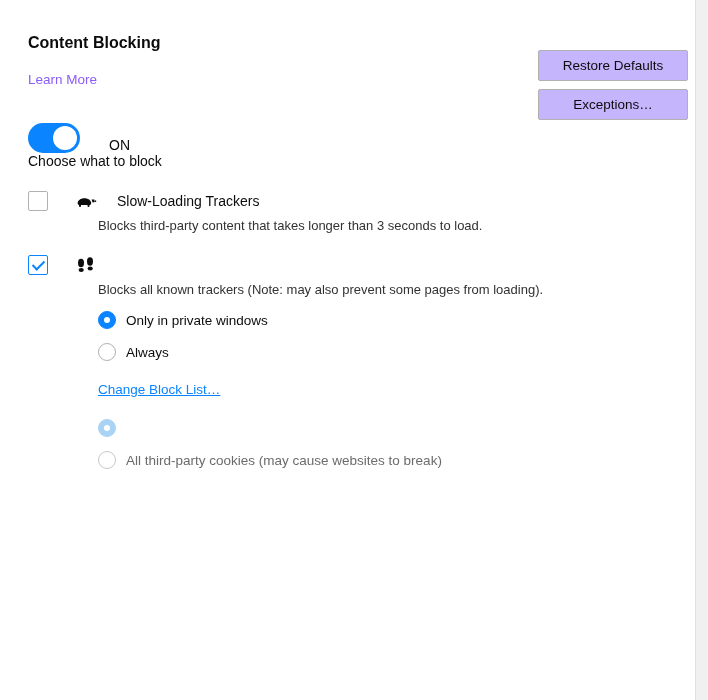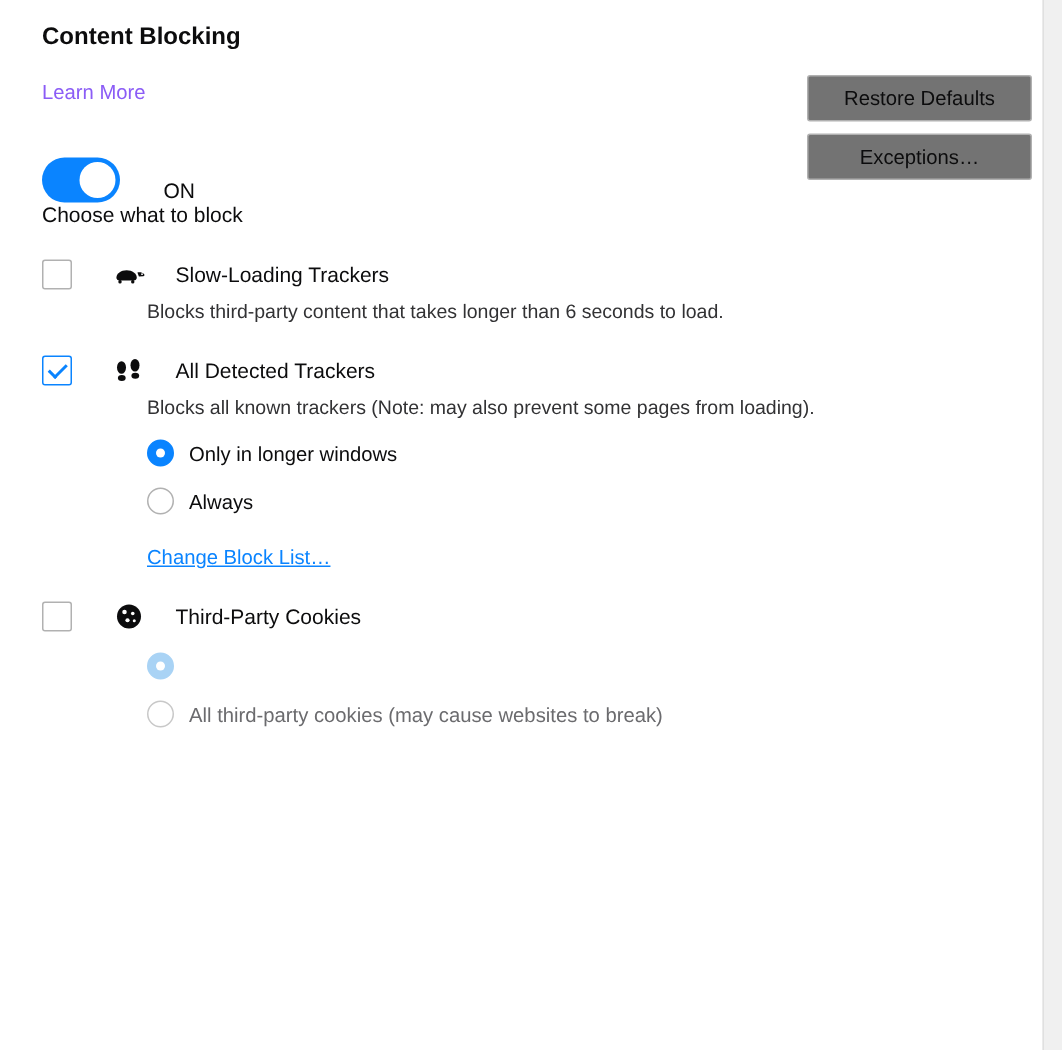--- a/index.html
+++ b/index.html
@@ -30,21 +30,21 @@
     right: 0;
     top: 0;
     width: 12px;
     height: 700px;
     background: #f0f0f0;
     border-left: 1px solid #e0e0e0;
   }
   .content {
     position: absolute;
     left: 28px;
-    top: 0;
+    top: 18px;
     width: 660px;
   }
   h2.section-title {
     font-size: 16px;
     font-weight: bold;
     margin: 16px 0 12px 0;
     color: #0c0c0d;
   }
   .desc {
     width: 500px;
@@ -67,21 +67,21 @@
     right: 20px;
     top: 50px;
     width: 150px;
   }
   .btn {
     display: block;
     width: 100%;
     box-sizing: border-box;
     padding: 7px 8px;
     margin-bottom: 8px;
-    background: #737373;
+    background: #c4b5fd;
     border: 1px solid #b1b1b1;
     border-radius: 2px;
     font-family: "Liberation Sans", sans-serif;
     font-size: 13.5px;
     color: #0c0c0d;
     text-align: center;
     cursor: pointer;
   }
 
   
@@ -261,68 +261,54 @@
           <svg width="22" height="14" viewBox="0 0 22 14">
             <path d="M4.5 11 C3.5 11 2.6 10.2 2.6 9.2 C2.6 6.4 5.6 4.2 9.4 4.2 C13.2 4.2 16.2 6.4 16.2 9.2 C16.2 10.2 15.3 11 14.3 11 Z" fill="#0c0c0d"></path>
             <path d="M16.6 5.6 C18.2 5.2 20 5.6 21 6.6 C21.6 7.2 21.3 8 20.5 8.1 L17.6 8.4 Z" fill="#0c0c0d"></path>
             <circle cx="19.7" cy="6.8" r="0.6" fill="#ffffff"></circle>
             <rect x="4" y="10.6" width="2" height="2.4" rx="0.9" fill="#0c0c0d"></rect>
             <rect x="12.5" y="10.6" width="2" height="2.4" rx="0.9" fill="#0c0c0d"></rect>
           </svg>
         </span>
         <span class="opt-title">Slow-Loading Trackers</span>
       </div>
-      <div class="opt-desc">Blocks third-party content that takes longer than 6 seconds to load.</div>
+      <div class="opt-desc">Blocks third-party content that takes longer than 3 seconds to load.</div>
     </div>
 
     
     <div class="option">
       <div class="option-head">
         <div class="checkbox checked"></div>
         <span class="opt-icon">
           <svg width="20" height="17" viewBox="0 0 20 17">
             <ellipse cx="5" cy="6" rx="3" ry="4.2" fill="#0c0c0d"></ellipse>
             <ellipse cx="5.2" cy="13" rx="2.6" ry="2" fill="#0c0c0d"></ellipse>
             <ellipse cx="14" cy="4.5" rx="3" ry="4.2" fill="#0c0c0d"></ellipse>
             <ellipse cx="14.2" cy="11.5" rx="2.6" ry="2" fill="#0c0c0d"></ellipse>
           </svg>
         </span>
-        <span class="opt-title">All Detected Trackers</span>
       </div>
       <div class="opt-desc">Blocks all known trackers (Note: may also prevent some pages from loading).</div>
 
       <div class="radio-row">
         <div class="radio selected"></div>
-        <span class="radio-label">Only in longer windows</span>
+        <span class="radio-label">Only in private windows</span>
       </div>
       <div class="radio-row">
         <div class="radio"></div>
         <span class="radio-label">Always</span>
       </div>
 
       <div class="link-row">
         <a class="inline-link">Change Block List…</a>
       </div>
     </div>
 
     
     <div class="option">
-      <div class="option-head">
-        <div class="checkbox"></div>
-        <span class="opt-icon">
-          <svg width="20" height="20" viewBox="0 0 20 20">
-            <circle cx="10" cy="10" r="8" fill="#0c0c0d"></circle>
-            <circle cx="7" cy="7" r="1.5" fill="#ffffff"></circle>
-            <circle cx="12.5" cy="8" r="1.2" fill="#ffffff"></circle>
-            <circle cx="9" cy="12.5" r="1.4" fill="#ffffff"></circle>
-            <circle cx="13.5" cy="12.8" r="1" fill="#ffffff"></circle>
-          </svg>
-        </span>
-        <span class="opt-title">Third-Party Cookies</span>
-      </div>
 
       <div class="radio-row dimmed">
         <div class="radio selected dim"></div>
       </div>
       <div class="radio-row dimmed">
         <div class="radio"></div>
         <span class="radio-label">All third-party cookies (may cause websites to break)</span>
       </div>
     </div>
 

